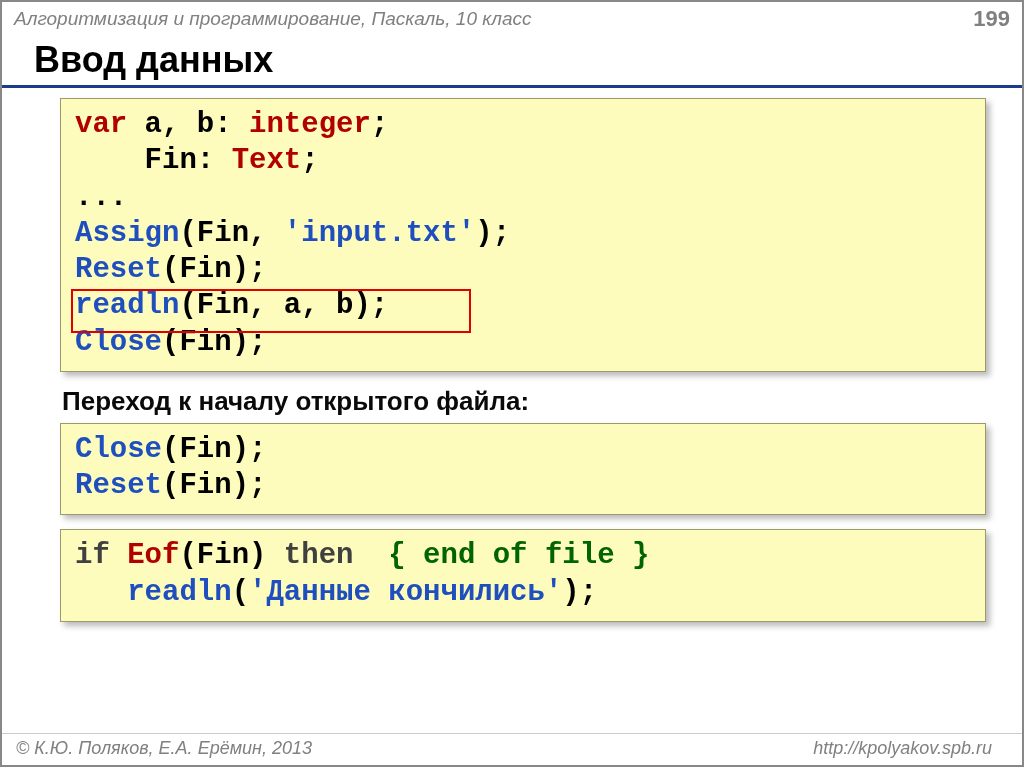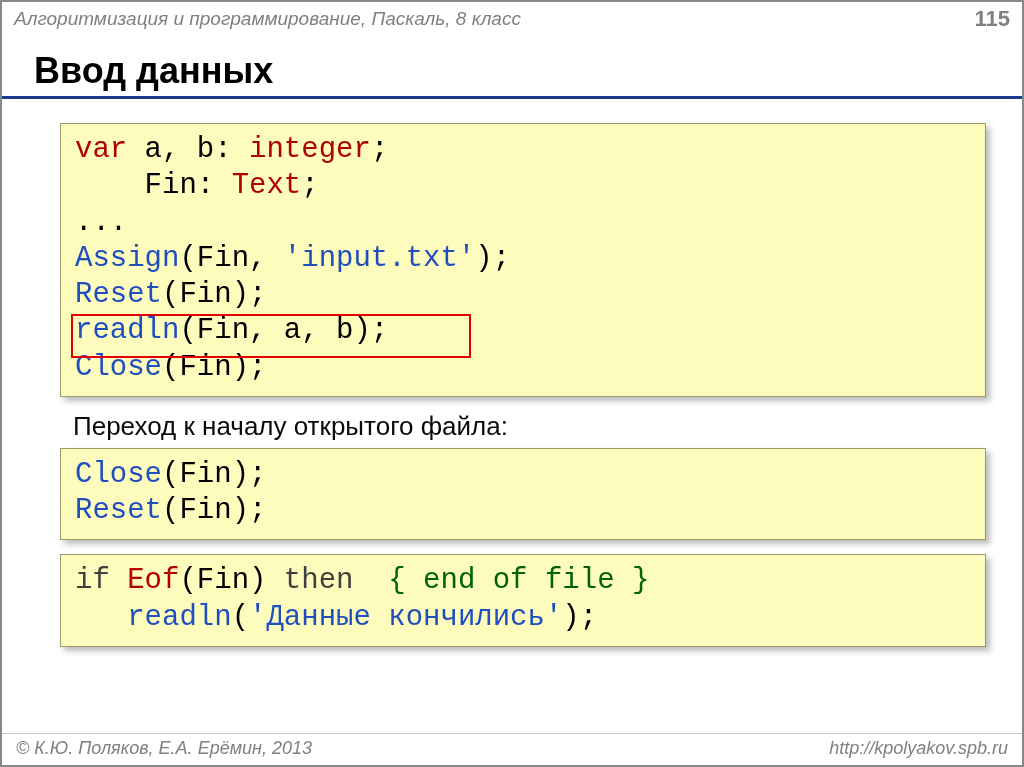--- a/index.html
+++ b/index.html
@@ -29,46 +29,47 @@
   .page-number {
     color: #808080;
     font-weight: bold;
     font-style: normal;
     font-size: 22px;
   }
   .title {
     font-size: 36px;
     font-weight: bold;
     color: #000;
-    margin: 16px 0 0 32px;
+    margin: 5px 0 0 32px;
   }
   .title-rule {
     border: none;
     border-top: 3px solid #1e3a8a;
     margin: 4px 0 0 0;
   }
   .content {
-    padding: 24px 36px 0 58px;
+    padding: 10px 36px 0 58px;
+    font-weight: bold;
   }
   .code-box {
     background: #fdfcbd;
     border: 1px solid #9a9a6a;
     box-shadow: 4px 4px 6px #bbb;
     padding: 8px 14px 10px 14px;
     margin-bottom: 14px;
     font-family: "Courier New", monospace;
     font-size: 29px;
     line-height: 1.25;
     white-space: pre;
     position: relative;
   }
   .caption {
     font-size: 26px;
     color: #0a0a0a;
-    margin: 6px 0 6px 13px;
+    margin: 6px 0 6px 2px;
   }
   .tk-kw   { color: #b00000; }  
   .tk-fn   { color: #1f4fbf; }  
   .tk-str  { color: #1f4fbf; }
   .tk-if   { color: #404040; }  
   .tk-cmt  { color: #006400; text-align: right; }
   .tk-plain{ color: #000; }
   .red-box {
     position: absolute;
     border: 2px solid #e00000;
@@ -77,35 +78,35 @@
     width: 396px;
     height: 40px;
     pointer-events: none;
   }
   .footer {
     position: absolute;
     left: 0; right: 0; bottom: 0;
     display: flex;
     justify-content: space-between;
     align-items: center;
-    padding: 4px 14px 6px 14px;
+    padding: 4px 30px 6px 14px;
     font-style: italic;
     color: #808080;
     font-size: 18px;
     border-top: 1px solid #ccc;
   }
 </style>
 </head>
 <body>
 
 <div class="slide">
 
   <div class="header-bar">
-    <span>Алгоритмизация и программирование, Паскаль, 8 класс</span>
-    <span class="page-number">115</span>
+    <span>Алгоритмизация и программирование, Паскаль, 10 класс</span>
+    <span class="page-number">199</span>
   </div>
 
   <div class="title">Ввод данных</div>
   <hr class="title-rule">
 
   <div class="content">
 
     <div class="code-box"><span class="tk-kw">var</span><span class="tk-plain"> a, b: </span><span class="tk-kw">integer</span><span class="tk-plain">;</span>
 <span class="tk-plain">    Fin: </span><span class="tk-kw">Text</span><span class="tk-plain">;</span>
 <span class="tk-plain">...</span>

